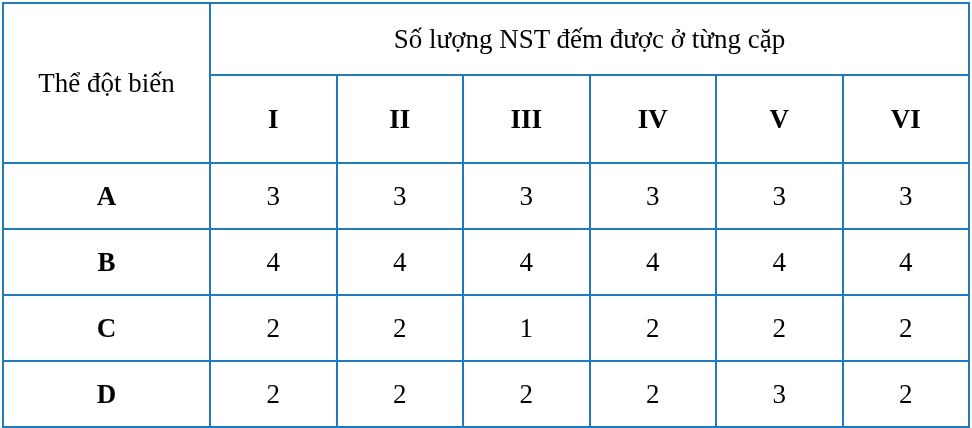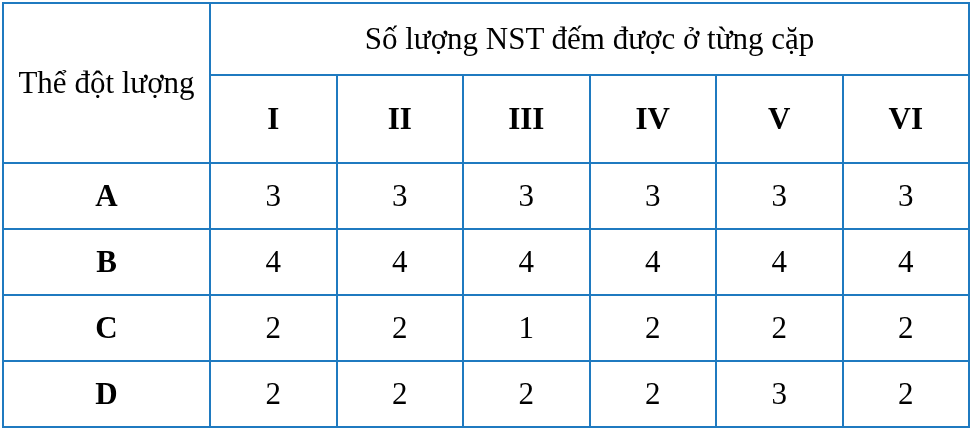--- a/index.html
+++ b/index.html
@@ -25,21 +25,21 @@
     border-collapse: collapse;
     width: 968px;
     height: 424px;
     margin: 2px;
     table-layout: fixed;
   }
   table.nst-table td {
     border: 2px solid #1f7ac0;
     text-align: center;
     vertical-align: middle;
-    font-size: 31px;
+    font-size: 27px;
     color: #000000;
     padding: 0;
   }
   .col-first {
     width: 205px;
   }
   .cell-corner {
     font-size: 27px;
     font-weight: normal;
   }
@@ -63,21 +63,21 @@
   .row-head-2 { height: 88px; }
   .row-data { height: 66px; }
 </style>
 </head>
 <body>
 
 <div class="table-wrap">
   <table class="nst-table">
     <tbody>
       <tr class="row-head-1">
-        <td class="col-first cell-corner" rowspan="2">Thể đột lượng</td>
+        <td class="col-first cell-corner" rowspan="2">Thể đột biến</td>
         <td class="cell-grouphead" colspan="6">Số lượng NST đếm được ở từng cặp</td>
       </tr>
       <tr class="row-head-2">
         <td class="cell-pair">I</td>
         <td class="cell-pair">II</td>
         <td class="cell-pair">III</td>
         <td class="cell-pair">IV</td>
         <td class="cell-pair">V</td>
         <td class="cell-pair">VI</td>
       </tr>

